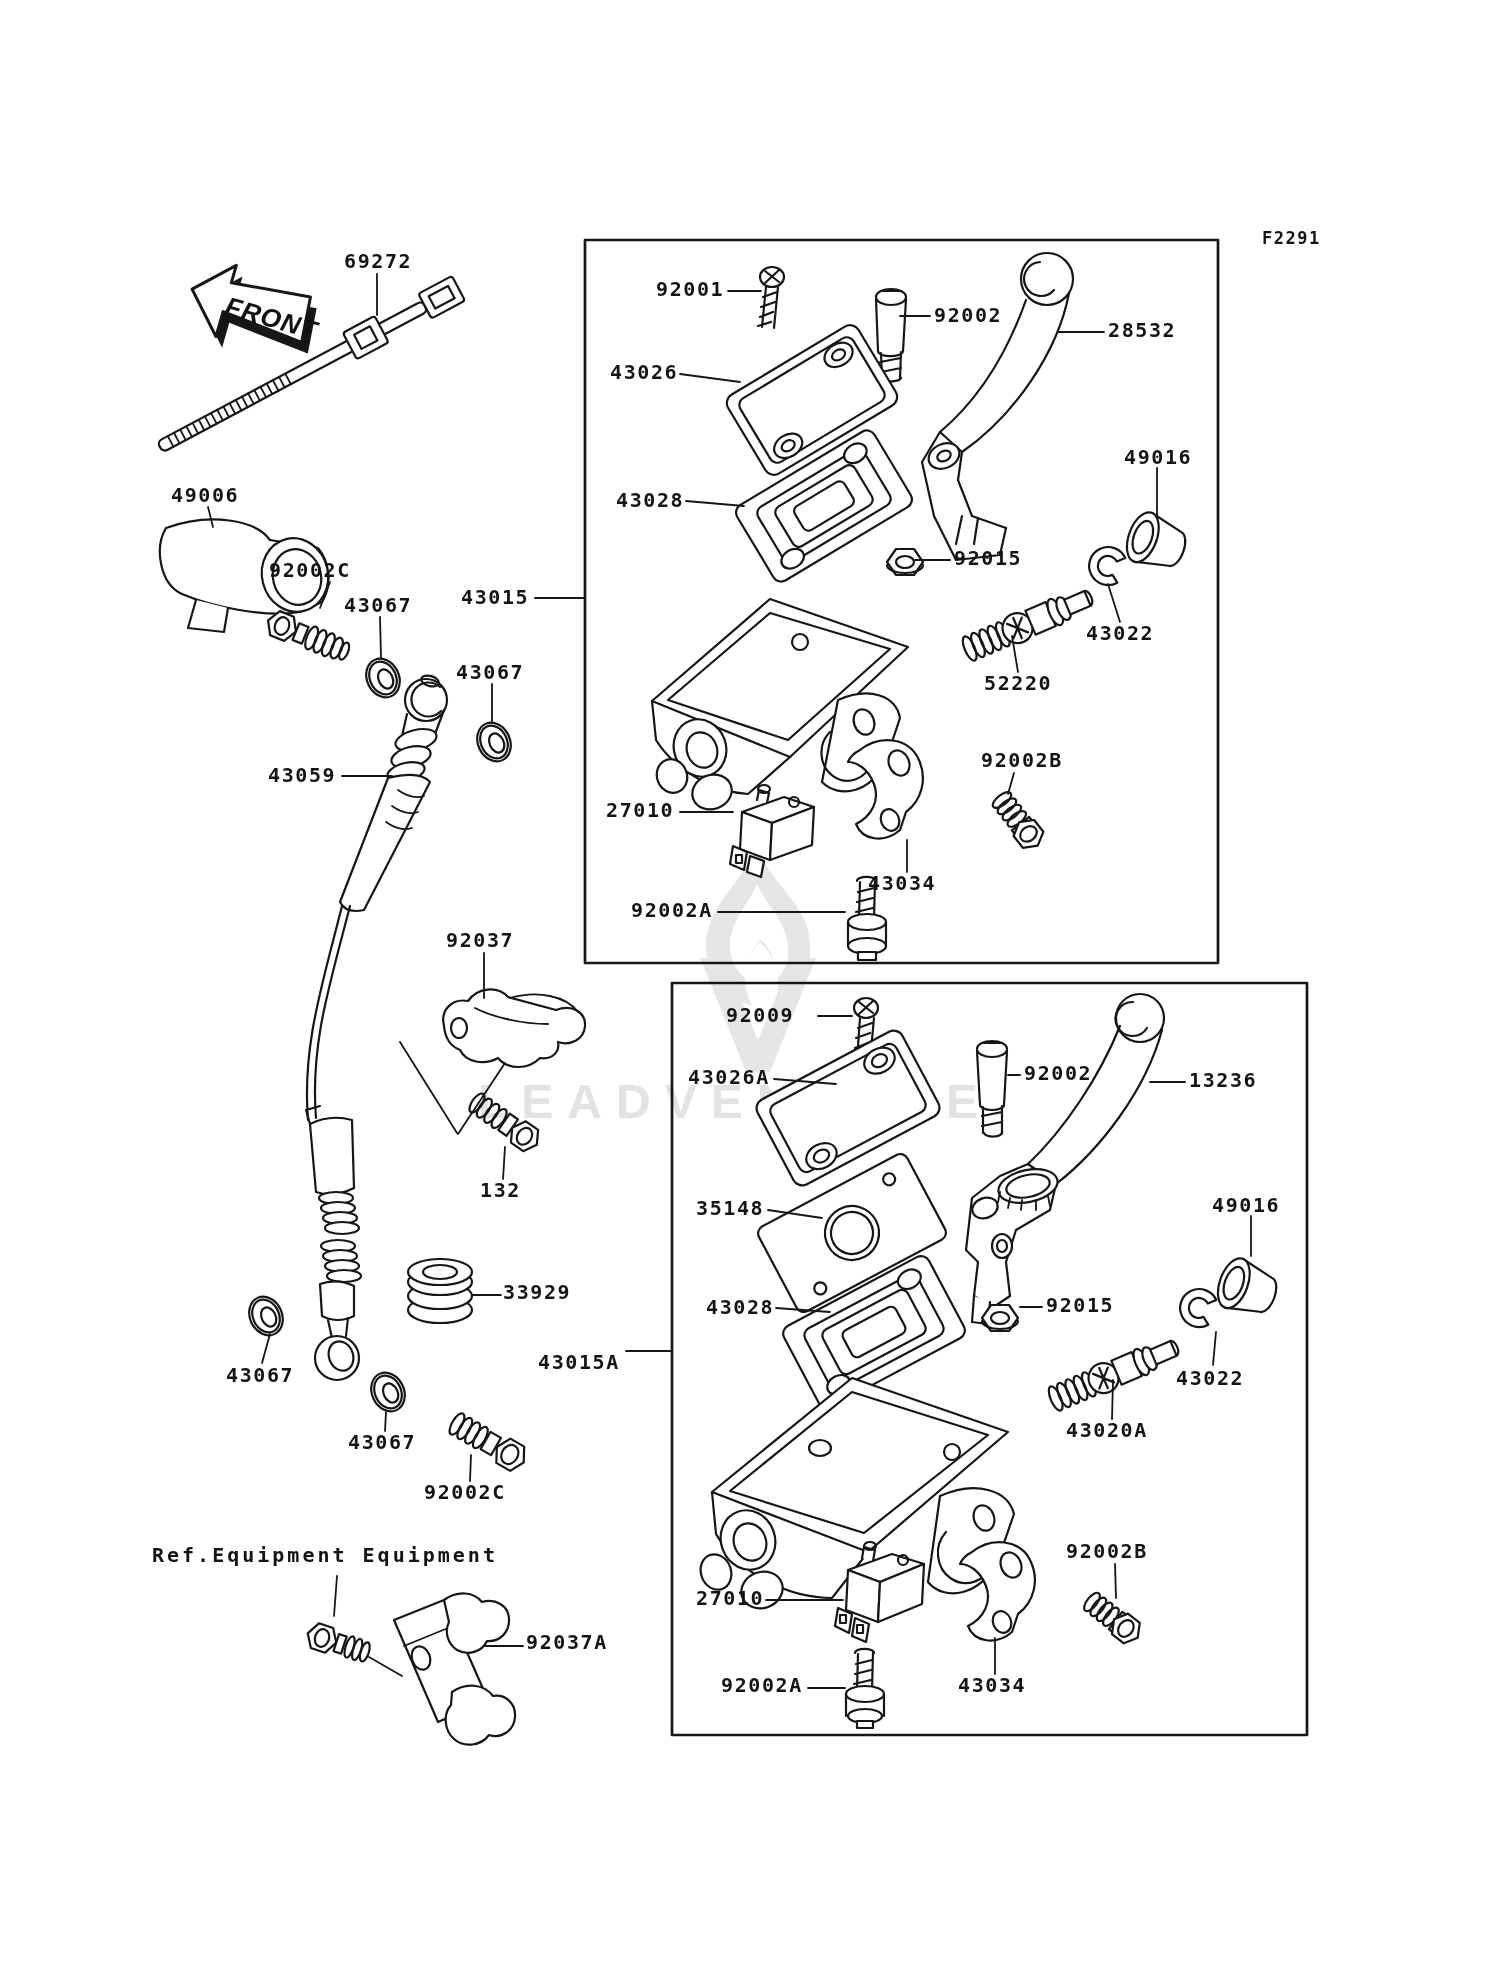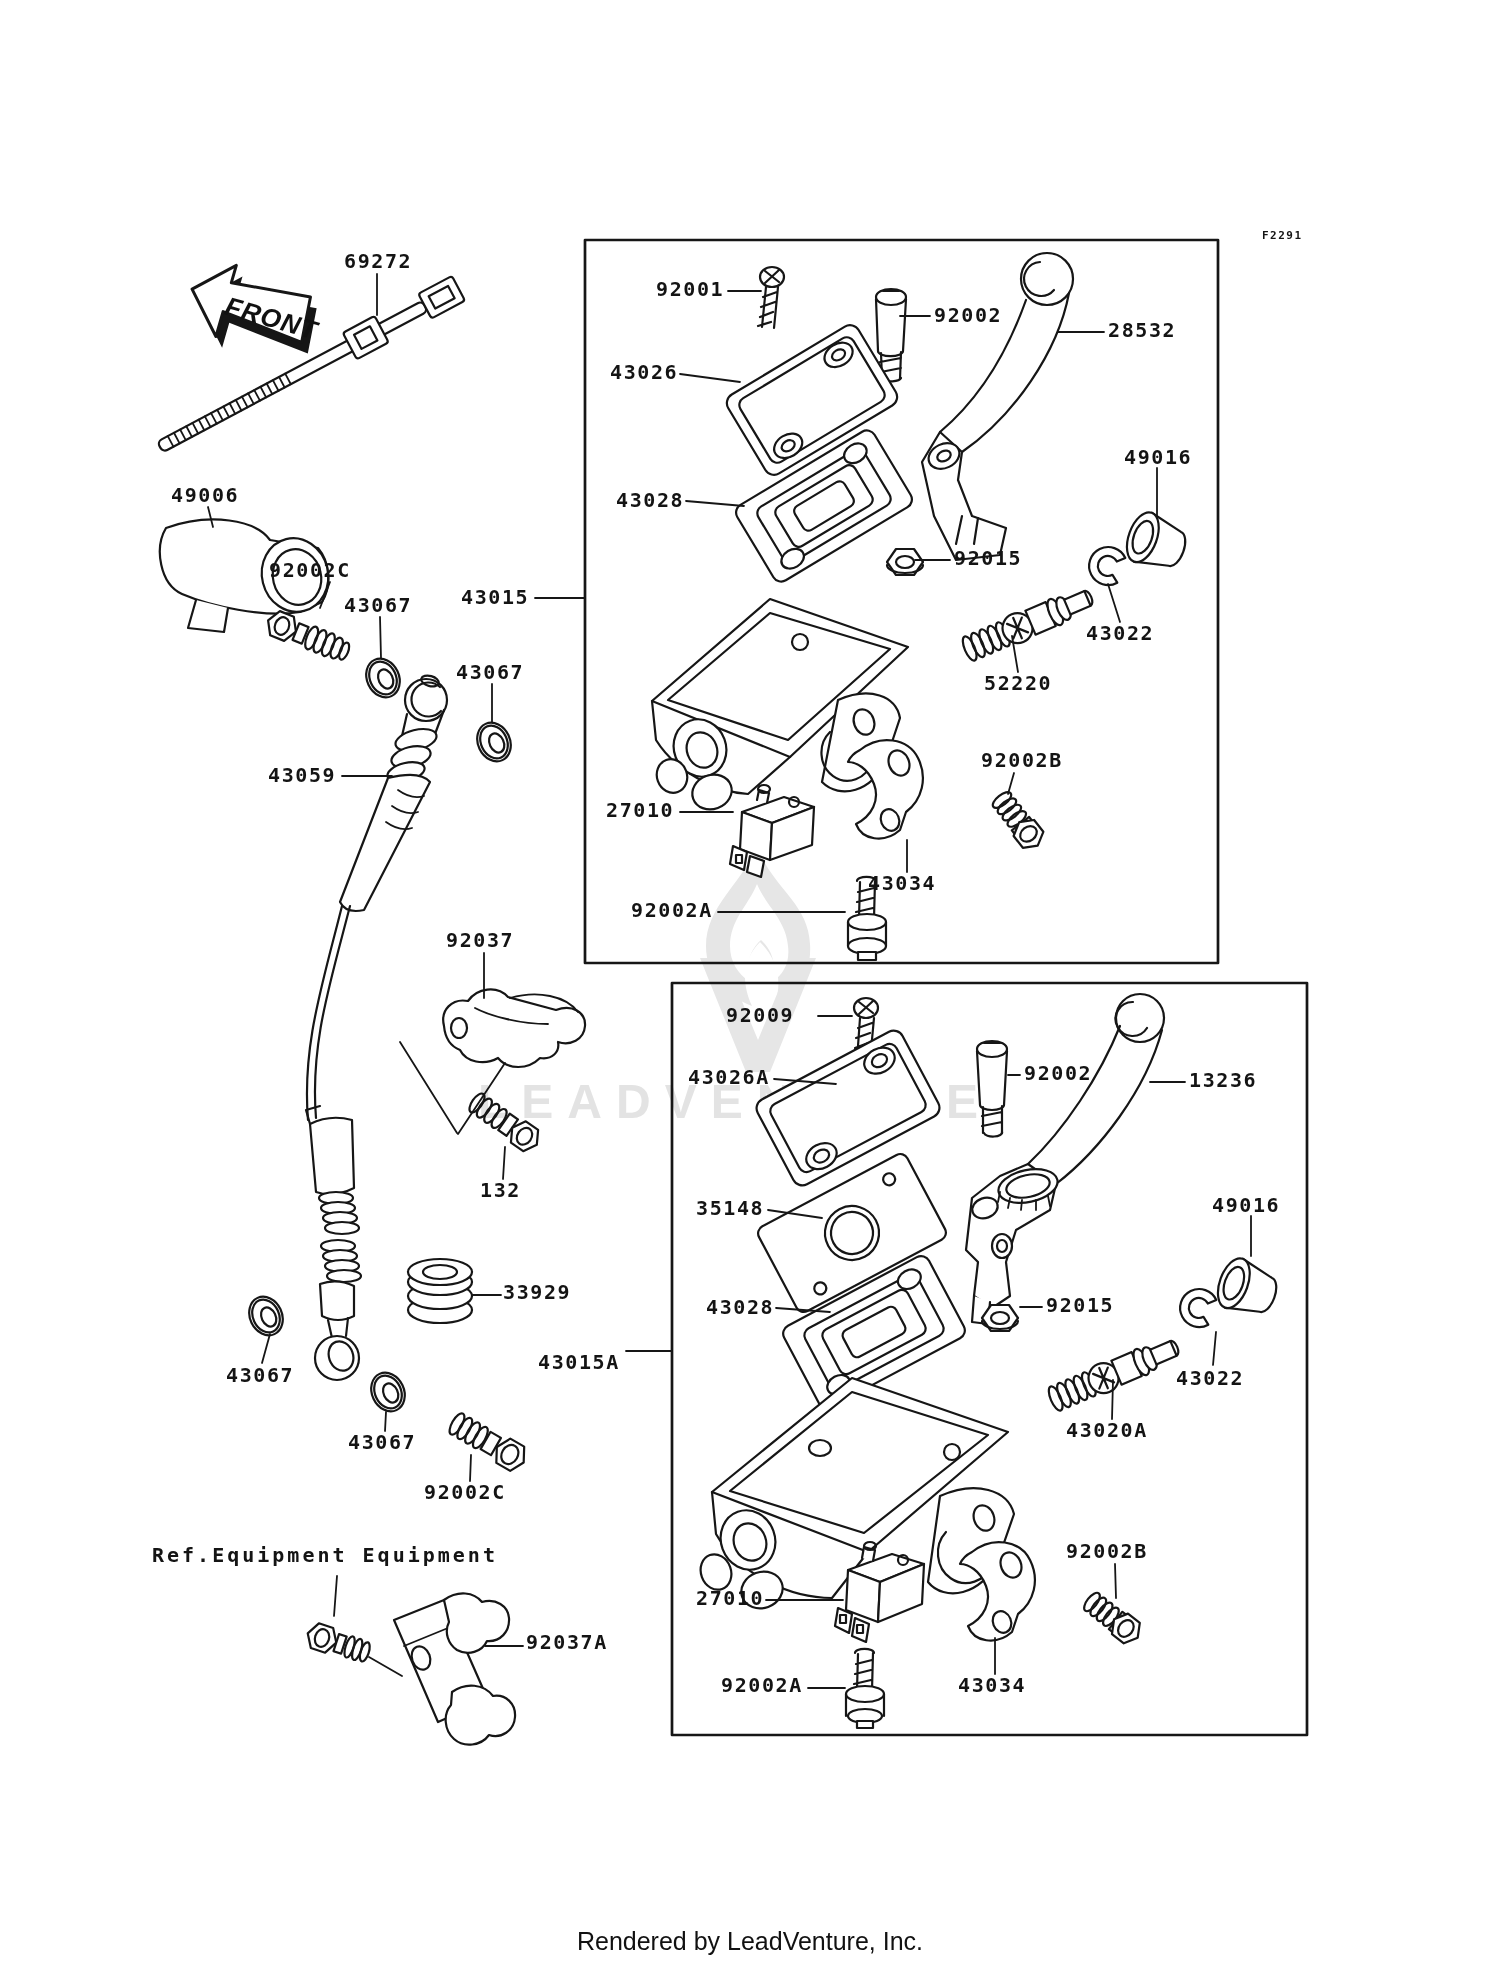--- a/index.html
+++ b/index.html
@@ -8,21 +8,21 @@
   svg .s{stroke:#161616;stroke-width:2.2;fill:none;stroke-linecap:round;stroke-linejoin:round}
   svg .wf{fill:#fff}
   svg .thin{stroke-width:1.8}
   svg .boxr{stroke-width:2.7}
   svg .blk{fill:#161616;stroke:none}
   svg .wm{fill:#e6e6e6;stroke:none}
   svg .wmc{fill:#ffffff;stroke:none}
   svg .wmt{font-family:"Liberation Sans",sans-serif;font-size:48px;font-weight:bold;letter-spacing:14px;fill:#e3e3e3;stroke:none}
   svg .ft{font-family:"Liberation Sans",sans-serif;font-size:26px;font-weight:bold;font-style:italic;letter-spacing:1px;fill:#111;stroke:none}
   .pl{position:absolute;font:bold 20px "DejaVu Sans Mono",monospace;letter-spacing:1.6px;color:#141414;white-space:nowrap;line-height:1}
-  .pl.sm{font-size:11px;letter-spacing:1.5px}
+  .pl.sm{font-size:17px;letter-spacing:1.5px}
   .pl.ref{letter-spacing:3px}
   .footer{position:absolute;left:0;width:100%;top:1926px;text-align:center;font-family:"Liberation Sans",sans-serif;font-size:25px;color:#111;line-height:1.2}
 </style>
 </head>
 <body>
 
 <div class="page">
 
 <svg class="art" width="1500" height="1962" viewBox="0 0 1500 1962">
 
@@ -529,15 +529,14 @@
 <div class="pl" style="left:706px;top:1297px">43028</div>
 <div class="pl" style="left:1046px;top:1295px">92015</div>
 <div class="pl" style="left:538px;top:1352px">43015A</div>
 <div class="pl" style="left:1176px;top:1368px">43022</div>
 <div class="pl" style="left:1066px;top:1420px">43020A</div>
 <div class="pl" style="left:1066px;top:1541px">92002B</div>
 <div class="pl" style="left:696px;top:1588px">27010</div>
 <div class="pl" style="left:721px;top:1675px">92002A</div>
 <div class="pl" style="left:958px;top:1675px">43034</div>
 
-<div class="footer">Rendered by LeadVenture, Inc.</div>
 
 </div>
 
 </body></html>

